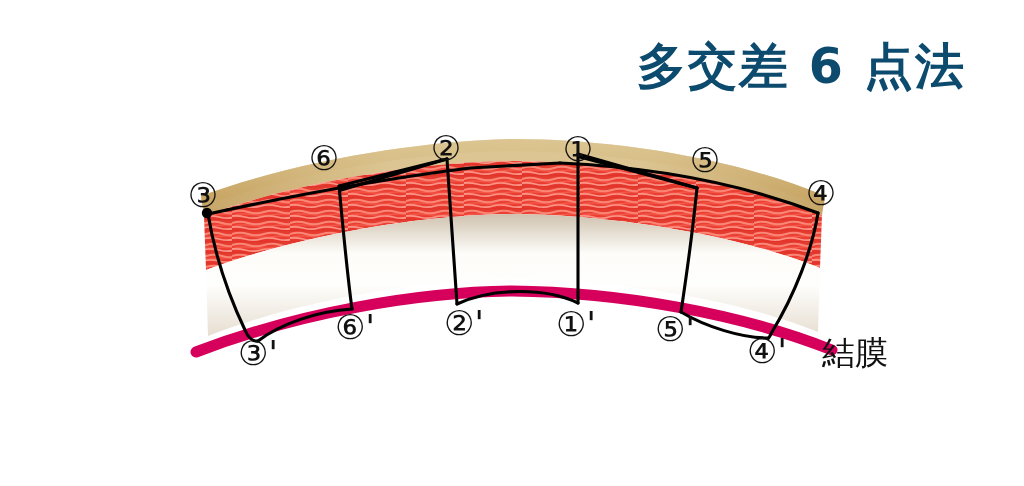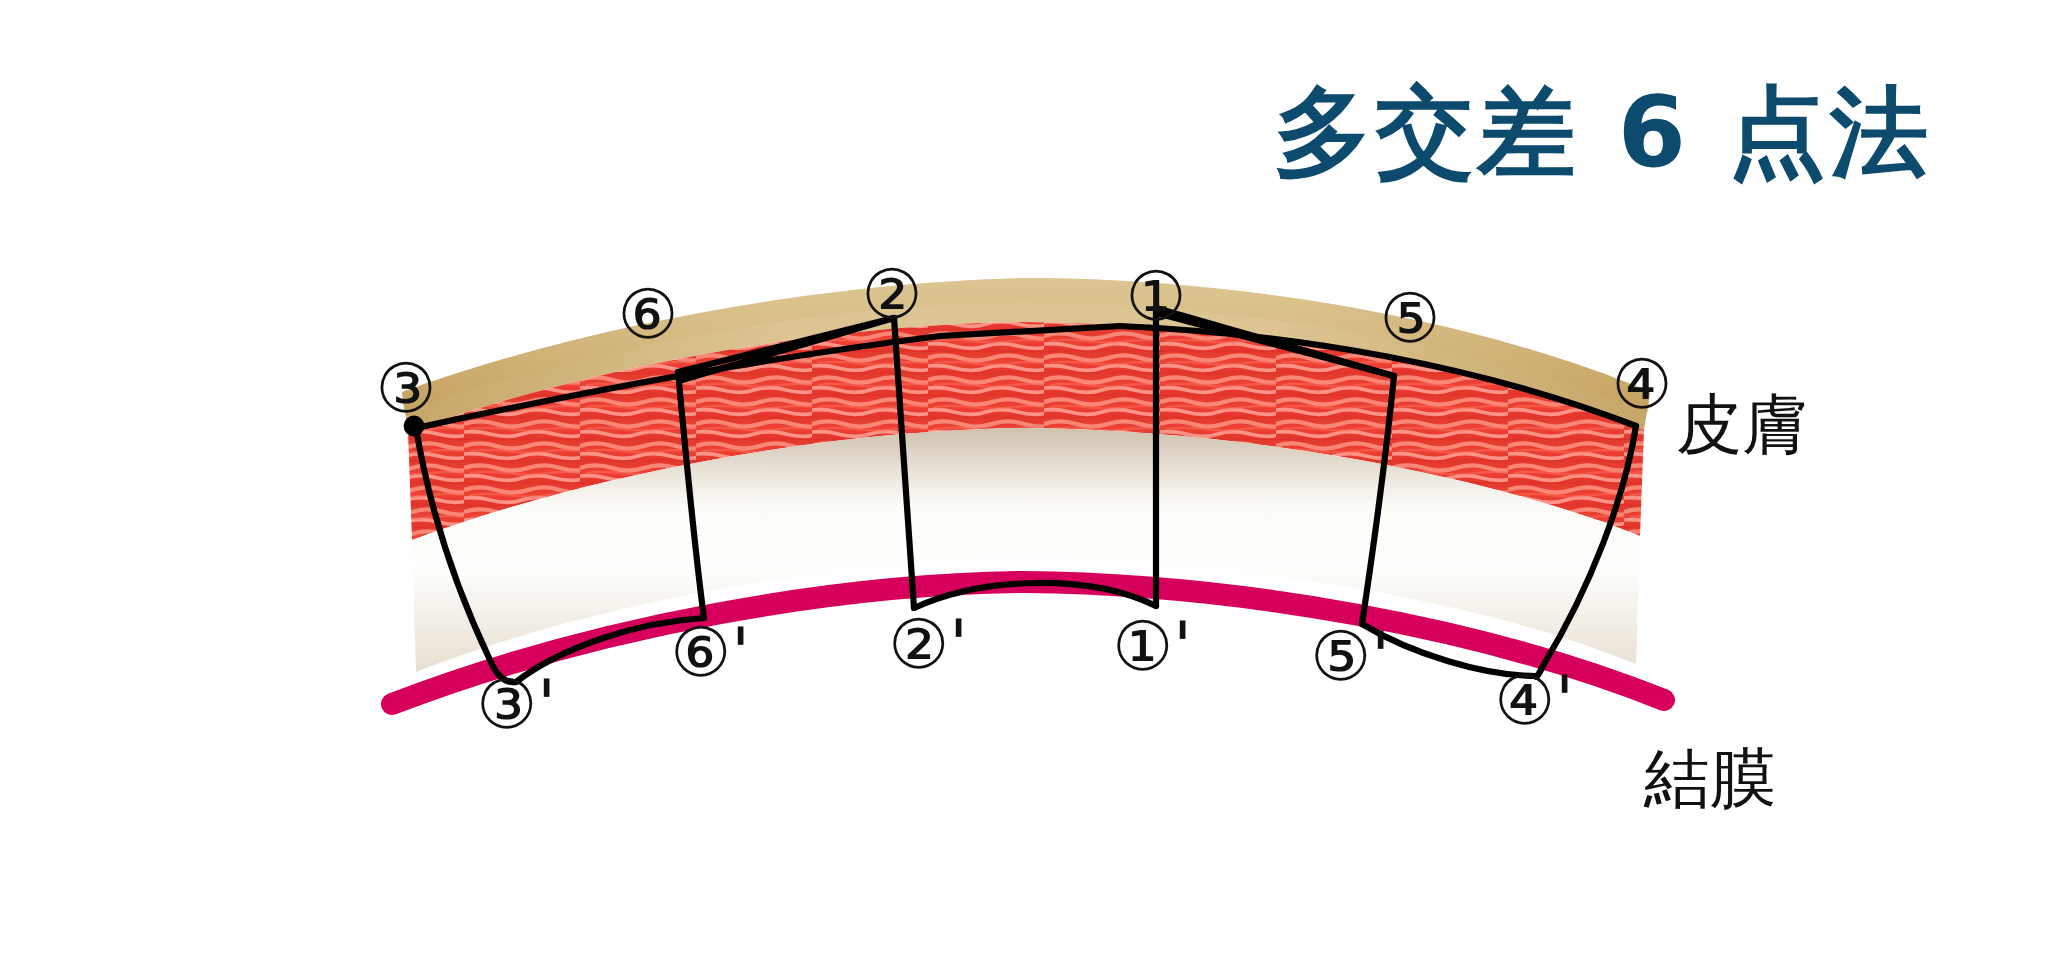--- a/index.html
+++ b/index.html
@@ -155,16 +155,15 @@
 
   <div>
     <div class="lbl marker" style="left:258px; top:353px;">③'</div>
     <div class="lbl marker" style="left:355px; top:327px;">⑥'</div>
     <div class="lbl marker" style="left:464px; top:323px;">②'</div>
     <div class="lbl marker" style="left:576px; top:324px;">①'</div>
     <div class="lbl marker" style="left:675px; top:329px;">⑤'</div>
     <div class="lbl marker" style="left:767px; top:351px;">④'</div>
   </div>
 
-  <div class="lbl tissue-lbl" style="left:838px; top:212px;">皮膚</div>
-  <div class="lbl tissue-lbl" style="left:822px; top:352px;margin-top:37px;">結膜</div>
+  <div class="lbl tissue-lbl" style="left:822px; top:352px;">結膜</div>
 
 </div>
 
 </body></html>

